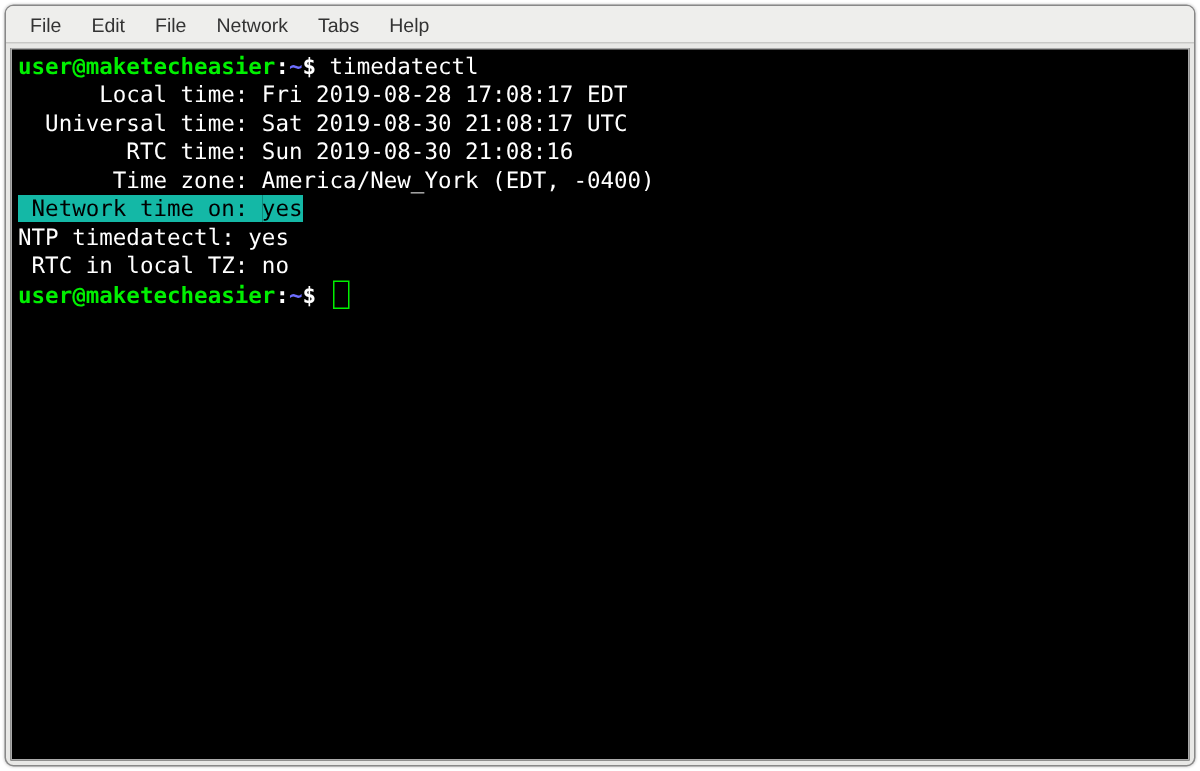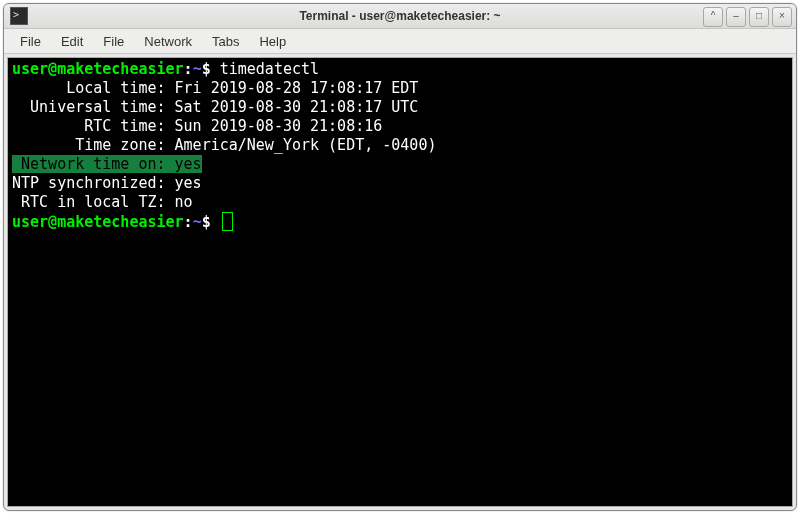--- a/index.html
+++ b/index.html
@@ -99,58 +99,48 @@
     font-family: "DejaVu Sans Mono","Liberation Mono",monospace;
     font-size: 15px;
     line-height: 19px;
     color: #fff;
     white-space: pre;
     overflow: hidden;
   }
   .prompt-user { color: #00f000; font-weight: bold; margin-top: 12px; }
   .prompt-colon { color: #fff; font-weight: bold; }
   .prompt-path { color: #6d6dff; font-weight: bold; }
-  .hl { background: #15803d; color: #000; }
+  .hl { background: #14b8a6; color: #000; }
   .cursor {
     display: inline-block;
     width: 9px;
     height: 17px;
     border: 1px solid #00f000;
     vertical-align: text-bottom;
     margin-left: 2px;
   }
 </style>
 </head>
 <body>
 
 <div class="window">
 
-  <div class="titlebar">
-    <div class="icon"></div>
-    <div class="title">Terminal - user@maketecheasier: ~</div>
-    <div class="winbtns">
-      <div class="winbtn">^</div>
-      <div class="winbtn">–</div>
-      <div class="winbtn">□</div>
-      <div class="winbtn">×</div>
-    </div>
-  </div>
 
   <div class="menubar">
     <div class="menuitem">File</div>
     <div class="menuitem">Edit</div>
     <div class="menuitem">File</div>
     <div class="menuitem">Network</div>
     <div class="menuitem">Tabs</div>
     <div class="menuitem">Help</div>
   </div>
 
   <div class="terminal"><span class="prompt-user">user@maketecheasier</span><span class="prompt-colon">:</span><span class="prompt-path">~</span><span class="prompt-colon">$</span><span> timedatectl</span>
 <span>      Local time: Fri 2019-08-28 17:08:17 EDT</span>
 <span>  Universal time: Sat 2019-08-30 21:08:17 UTC</span>
 <span>        RTC time: Sun 2019-08-30 21:08:16</span>
 <span>       Time zone: America/New_York (EDT, -0400)</span>
 <span class="hl"> Network time on: </span><span class="hl">yes</span>
-<span>NTP synchronized: yes</span>
+<span>NTP timedatectl: yes</span>
 <span> RTC in local TZ: no</span>
 <span class="prompt-user">user@maketecheasier</span><span class="prompt-colon">:</span><span class="prompt-path">~</span><span class="prompt-colon">$</span> <span class="cursor"></span></div>
 
 </div>
 
 </body></html>

